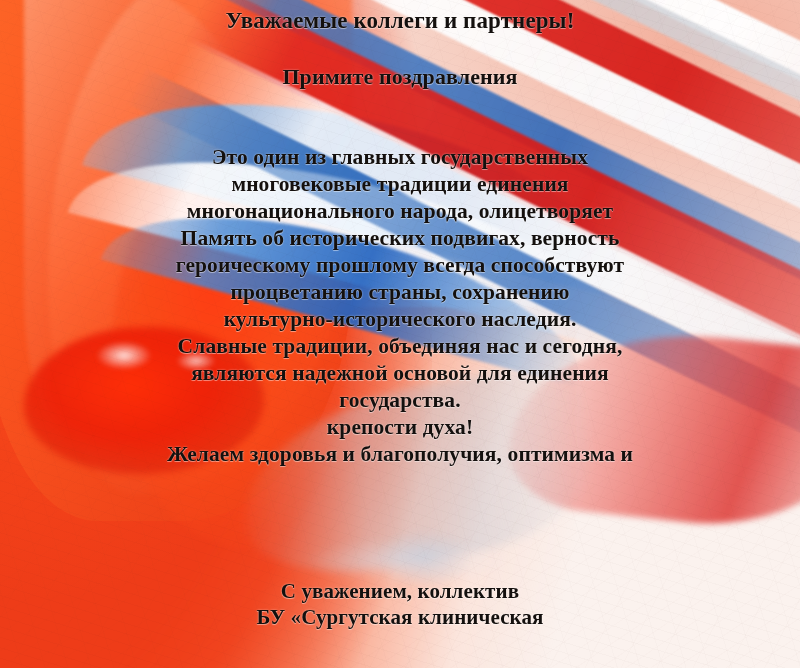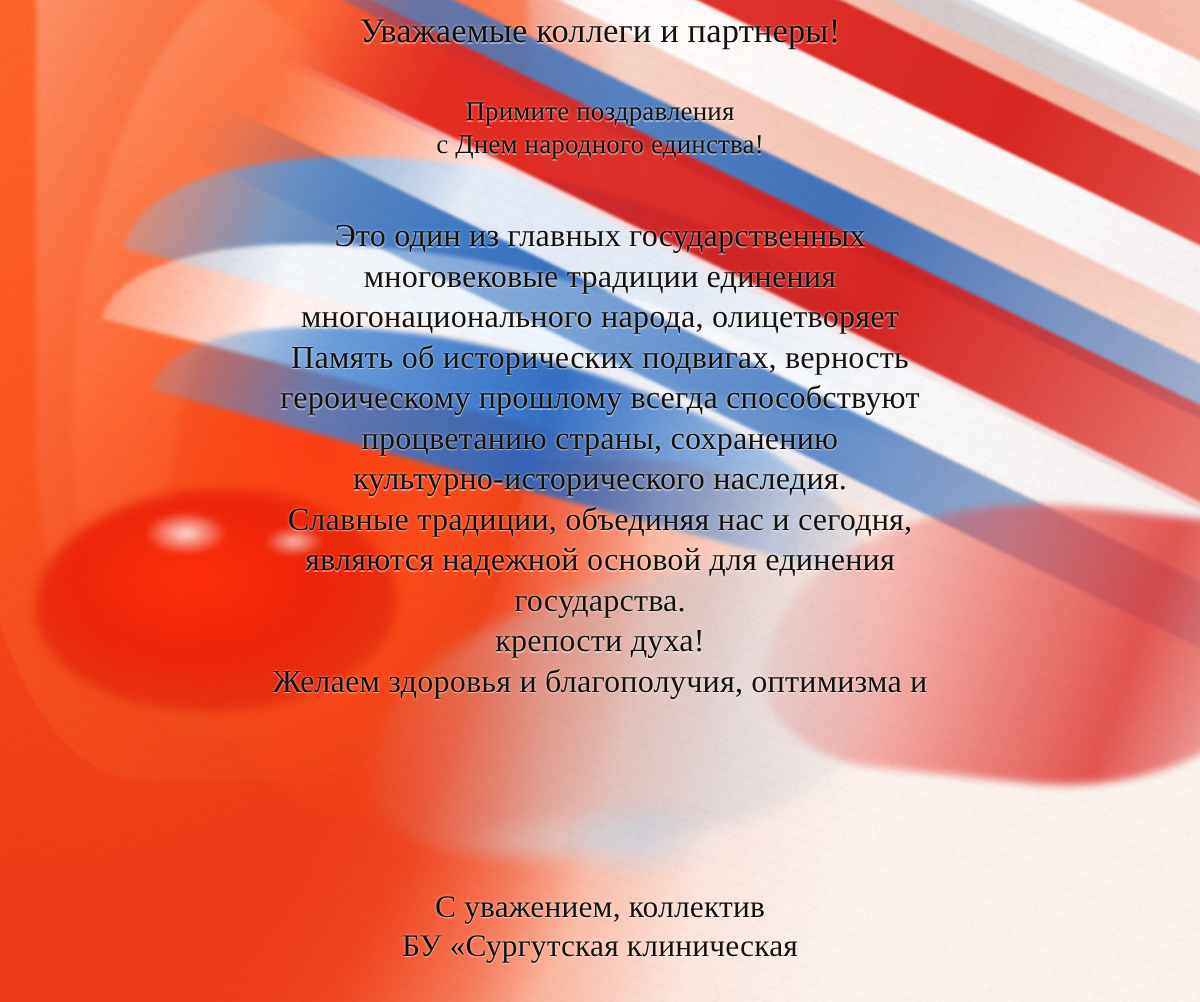--- a/index.html
+++ b/index.html
@@ -218,32 +218,32 @@
   
   .content{
     position:relative;
     z-index:5;
     width:100%;
     height:100%;
     text-align:center;
     color:#15100e;
   }
   .tline{
-    font-weight:400;
+    font-weight:700;
     line-height:1.14;
     color:#14100e;
     letter-spacing:.1px;
     text-shadow:0 0 2px rgba(255,255,255,.55), 0 1px 0 rgba(255,255,255,.35);
     white-space:pre;
   }
 
   .blk-title{position:absolute;left:0;right:0;top:8px;font-size:23px;}
-  .blk-greet{position:absolute;left:0;right:0;top:64px;font-size:18px;}
+  .blk-greet{position:absolute;left:0;right:0;top:64px;font-size:22px;}
   .blk-body {position:absolute;left:0;right:0;top:144px;font-size:21.5px;}
-  .blk-sign {position:absolute;left:0;right:0;top:579px;font-size:21px;margin-top:13px;}
+  .blk-sign {position:absolute;left:0;right:0;top:579px;font-size:21px;}
 
   .blk-body .tline{line-height:1.255;}
   .blk-greet .tline{line-height:1.22;}
   .blk-sign  .tline{line-height:1.22;}
 </style>
 </head>
 <body>
 
 <div class="card">
 
@@ -281,21 +281,20 @@
   <div class="bg bg-texture"></div>
 
   <div class="content">
 
     <div class="blk-title">
       <div class="tline">Уважаемые коллеги и партнеры!</div>
     </div>
 
     <div class="blk-greet">
       <div class="tline">Примите поздравления</div>
-      <div class="tline">с Днем народного единства!</div>
     </div>
 
     <div class="blk-body">
       <div class="tline">Это один из главных государственных</div>
       <div class="tline">многовековые традиции единения</div>
       <div class="tline">многонационального народа, олицетворяет</div>
       <div class="tline">Память об исторических подвигах, верность</div>
       <div class="tline">героическому прошлому всегда способствуют</div>
       <div class="tline">процветанию страны, сохранению</div>
       <div class="tline">культурно-исторического наследия.</div>

